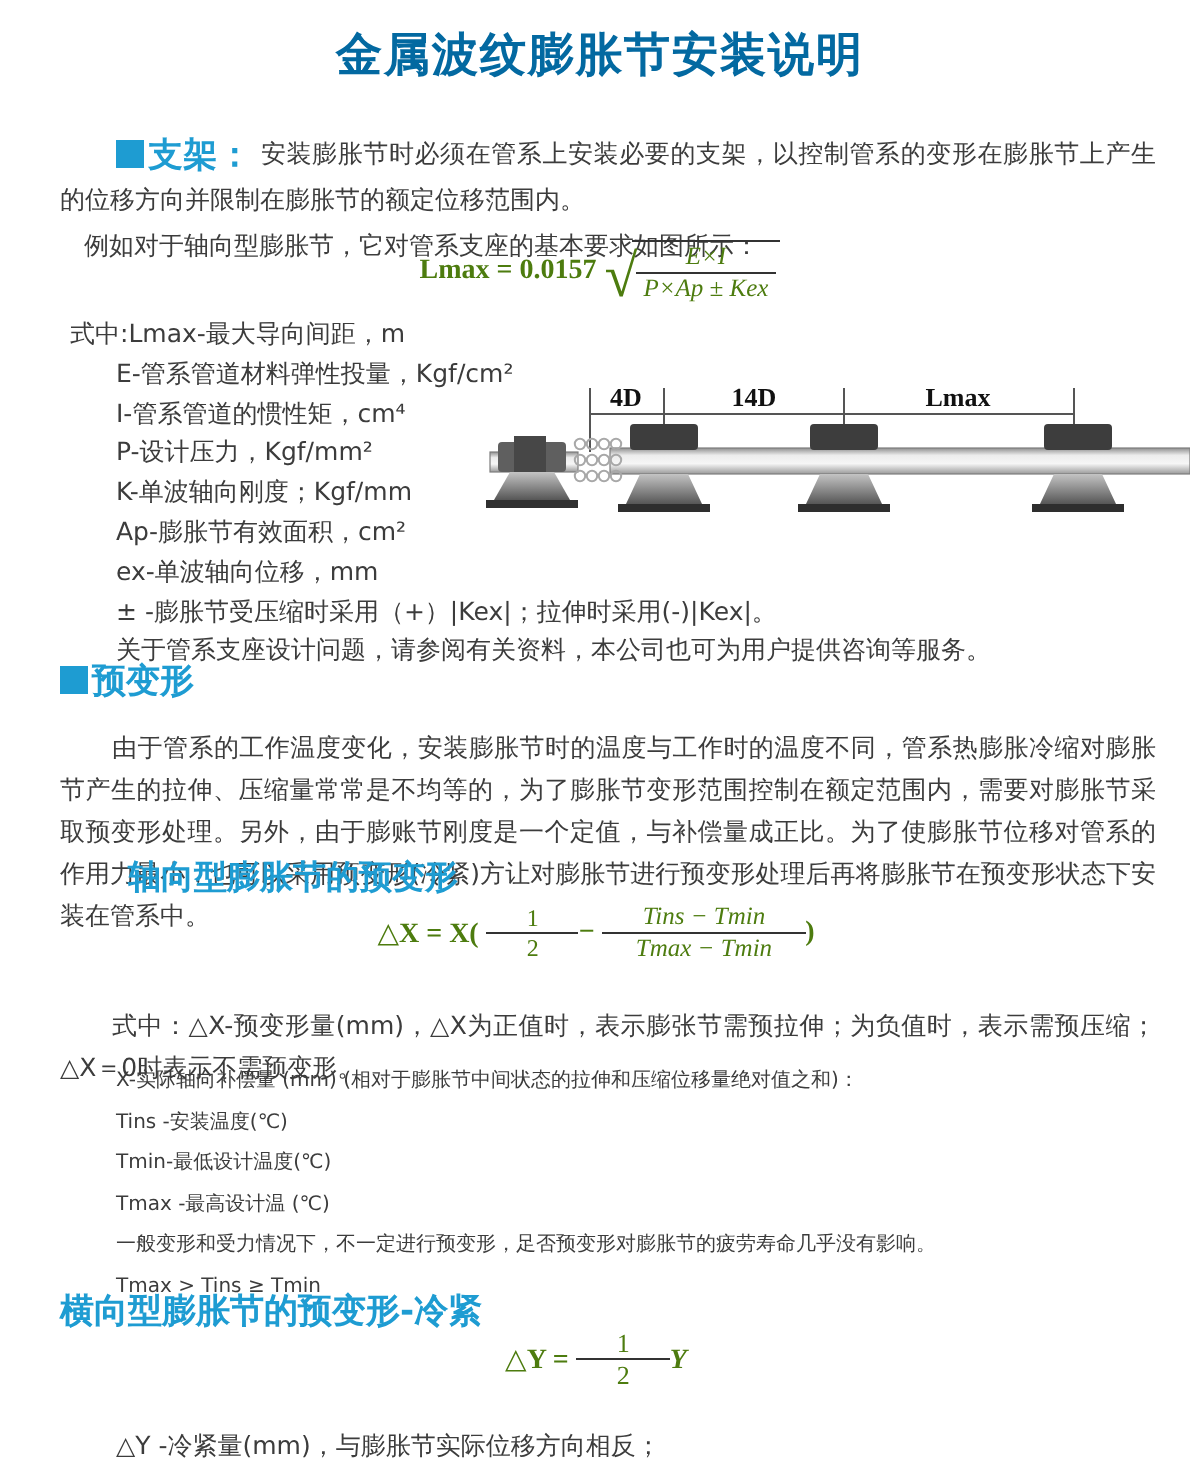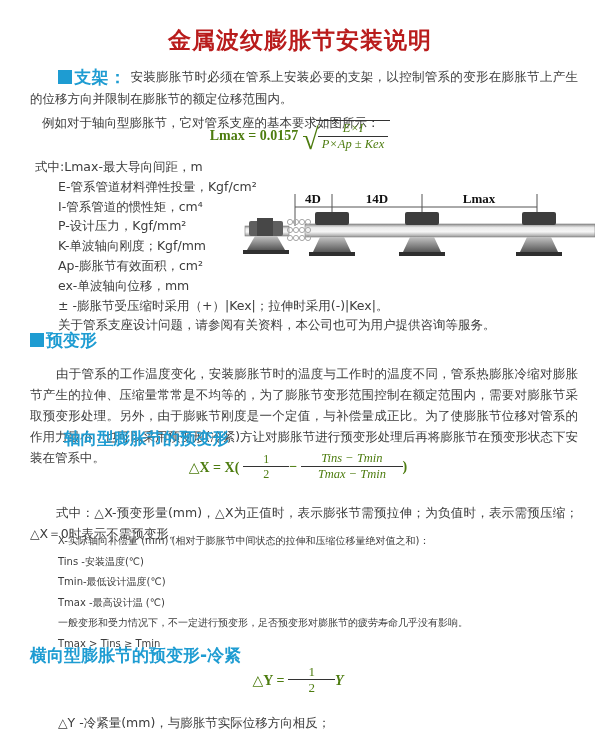--- a/index.html
+++ b/index.html
@@ -1,22 +1,22 @@
 <!DOCTYPE html>
 <html style="--accent: #1e9cd2;"><head>
 <meta charset="utf-8">
 <style>
   html,body{margin:0;padding:0;background:#fff;}
   .page{
     position:relative;width:600px;height:737px;background:#fff;overflow:hidden;
     font-family:"DejaVu Sans","Liberation Sans",sans-serif;color:#3c3c3c;
   }
   .title{
-    position:absolute;top:25px;left:0;width:100%;text-align:center;
-    font-size:23px;font-weight:bold;color:#b91c1c;letter-spacing:1px;
+    position:absolute;top:12px;left:0;width:100%;text-align:center;
+    font-size:23px;font-weight:bold;color:#0369a1;letter-spacing:1px;
   }
   .accent{color:var(--accent,#1e9cd2);}
   .sec-head-inline{font-size:17px;font-weight:bold;vertical-align:-2px;}
   .sq{
     display:inline-block;width:14px;height:14px;background:var(--accent,#1e9cd2);
     margin-right:2px;vertical-align:-1px;
   }
   .body-txt{font-size:12.5px;line-height:21.5px;color:#3c3c3c;}
   .p-support{position:absolute;top:53px;left:30px;width:548px;text-indent:28px;text-align:justify;}
   .p-example{position:absolute;top:99px;left:42px;}

